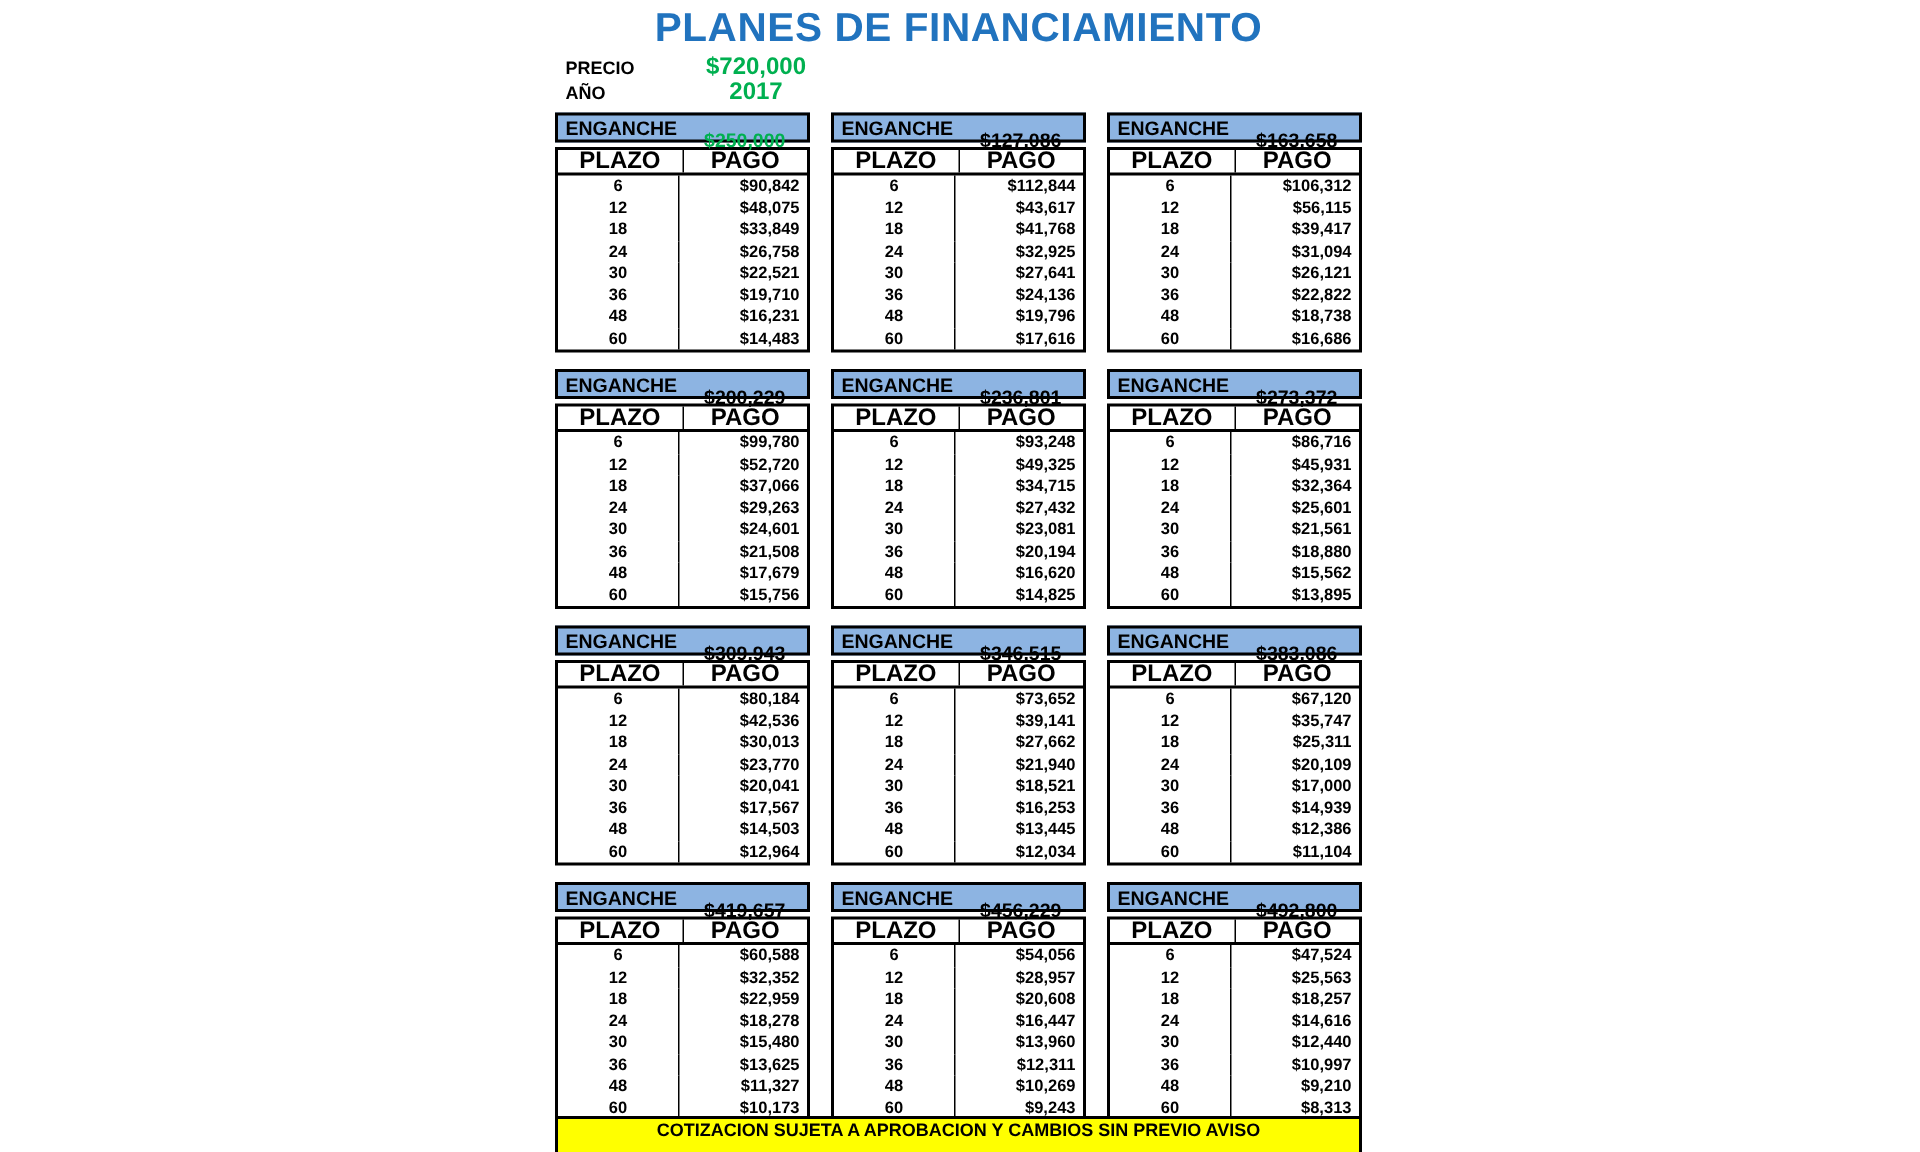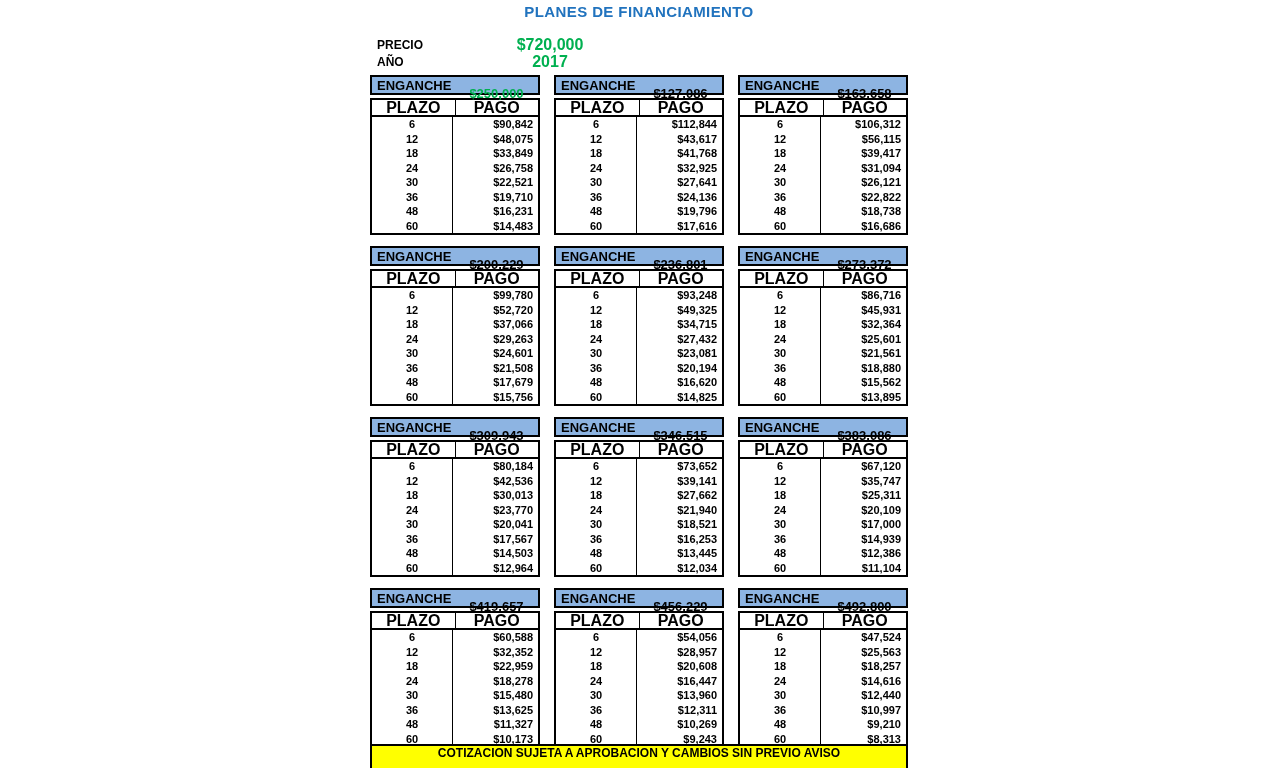--- a/index.html
+++ b/index.html
@@ -14,29 +14,29 @@
     background: #ffffff;
     font-family: "Liberation Sans", "DejaVu Sans", sans-serif;
     font-weight: bold;
     color: #000;
     position: relative;
   }
   .page-title {
     position: absolute;
     left: 370px; top: 3px; width: 538px;
     text-align: center;
-    font-size: 15px;
+    font-size: 27px;
     letter-spacing: 0.4px;
     color: var(--title);
   }
   .meta-block {
     position: absolute;
     left: 377px; top: 36px;
   }
-  .meta-row { display: flex; height: 17px; align-items: center; gap: 46px; }
+  .meta-row { display: flex; height: 17px; align-items: center; }
   .meta-label { width: 88px; font-size: 12px; }
   .meta-value { width: 78px; text-align: center; font-size: 16px; }
   .green { color: var(--green); }
 
   .plans-grid {
     position: absolute;
     left: 370px; top: 75px; width: 538px;
     display: grid;
     grid-template-columns: 170px 170px 170px;
     justify-content: space-between;

